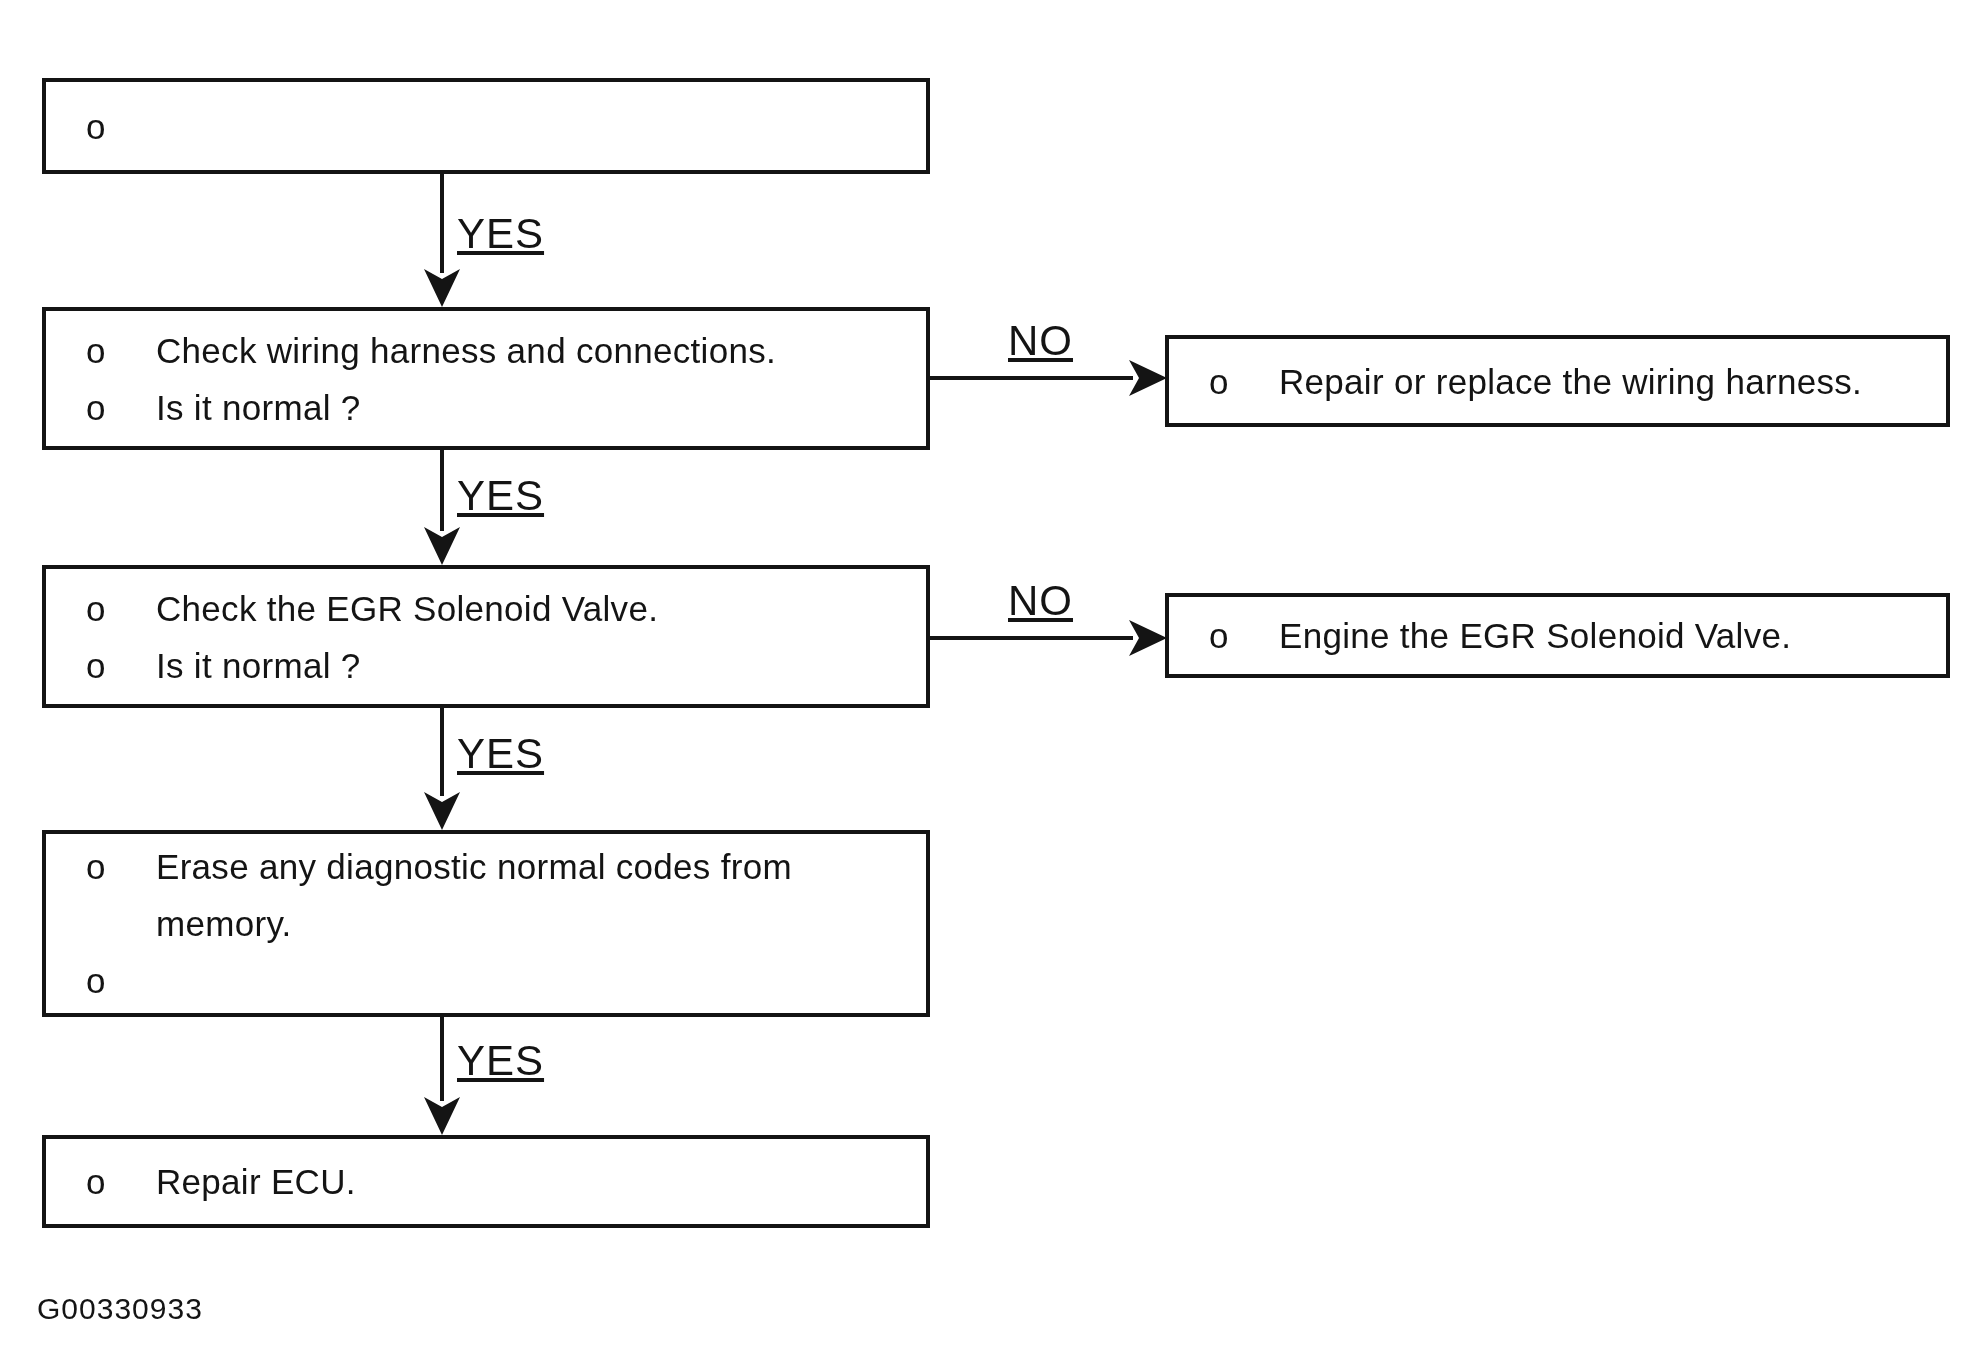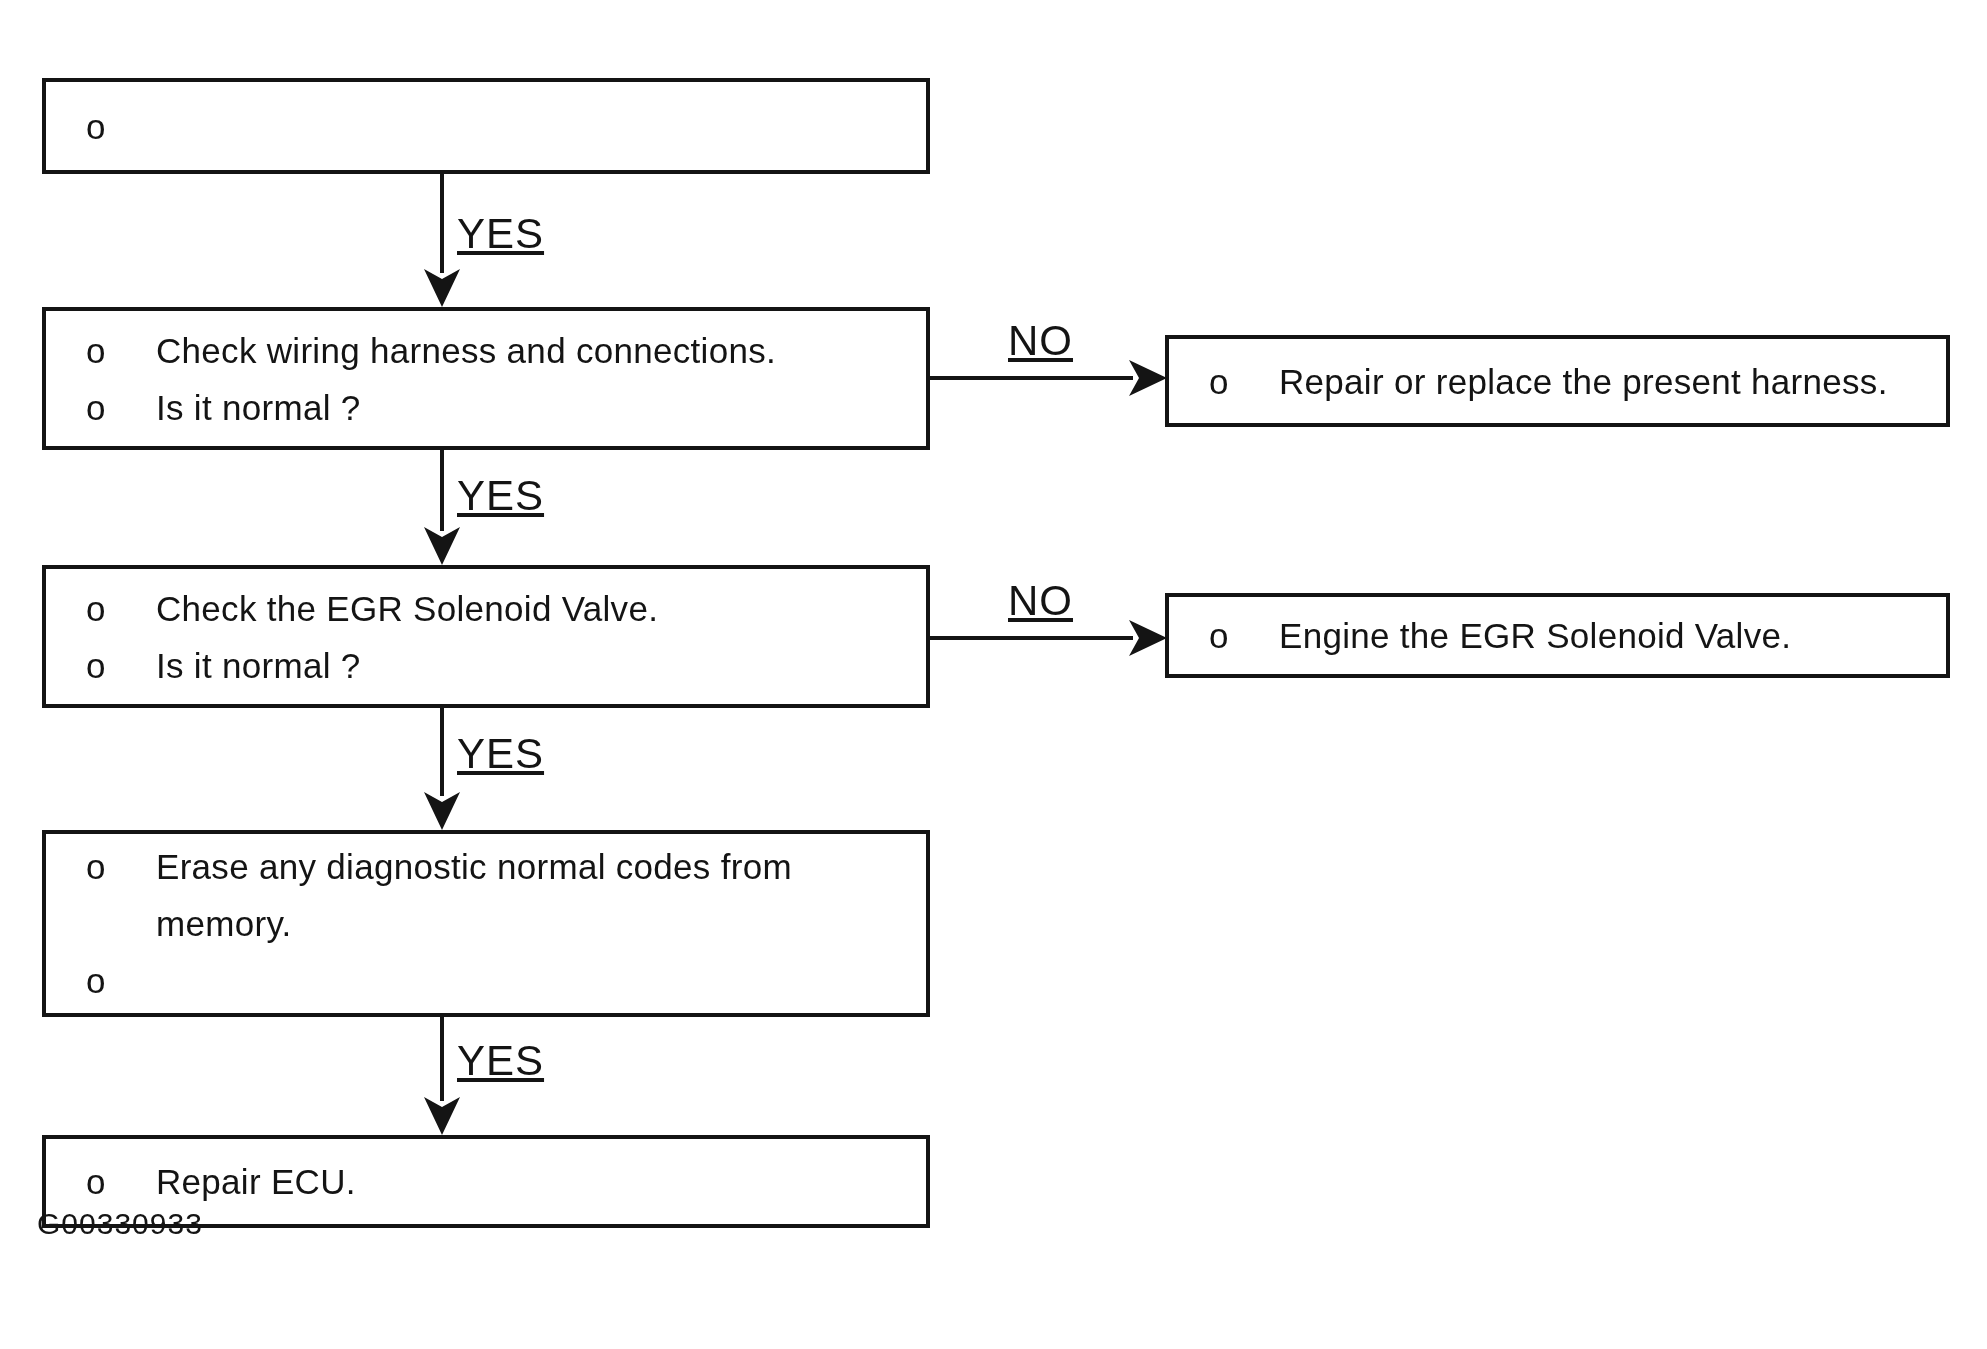--- a/index.html
+++ b/index.html
@@ -58,21 +58,21 @@
     stroke: #141414;
     stroke-width: 4;
   }
   .arrow path {
     fill: #141414;
     stroke: none;
   }
   .figure-id {
     position: absolute;
     left: 37px;
-    top: 1207px;
+    top: 1292px;
     font-size: 30px;
     letter-spacing: 1px;
   }
   
   .b-engine { left: 42px; top: 78px;  width: 888px; height: 96px; }
   .b-wiring { left: 42px; top: 307px; width: 888px; height: 143px; }
   .b-egr    { left: 42px; top: 565px; width: 888px; height: 143px; }
   .b-erase  { left: 42px; top: 830px; width: 888px; height: 187px; }
   .b-ecu    { left: 42px; top: 1135px; width: 888px; height: 93px; }
   .b-repair { left: 1165px; top: 335px; width: 785px; height: 92px; }
@@ -108,21 +108,21 @@
 
   <svg class="arrow" style="left:930px; top:354px;" width="237" height="48" viewBox="0 0 237 48">
     <line x1="0" y1="24" x2="203" y2="24"></line>
     <path d="M237 24 L199 6 L209 24 L199 42 Z"></path>
   </svg>
   <span class="flow-label" style="left:1008px; top:320px;">NO</span>
 
   <div class="box b-repair">
     <div class="item">
       <span class="bullet">o</span>
-      <span class="txt">Repair or replace the present harness.</span>
+      <span class="txt">Repair or replace the wiring harness.</span>
     </div>
   </div>
 
   <svg class="arrow" style="left:418px; top:450px;" width="48" height="115" viewBox="0 0 48 115">
     <line x1="24" y1="0" x2="24" y2="81"></line>
     <path d="M24 115 L6 77 L24 87 L42 77 Z"></path>
   </svg>
   <span class="flow-label" style="left:457px; top:475px;">YES</span>
 
   <div class="box b-egr">

